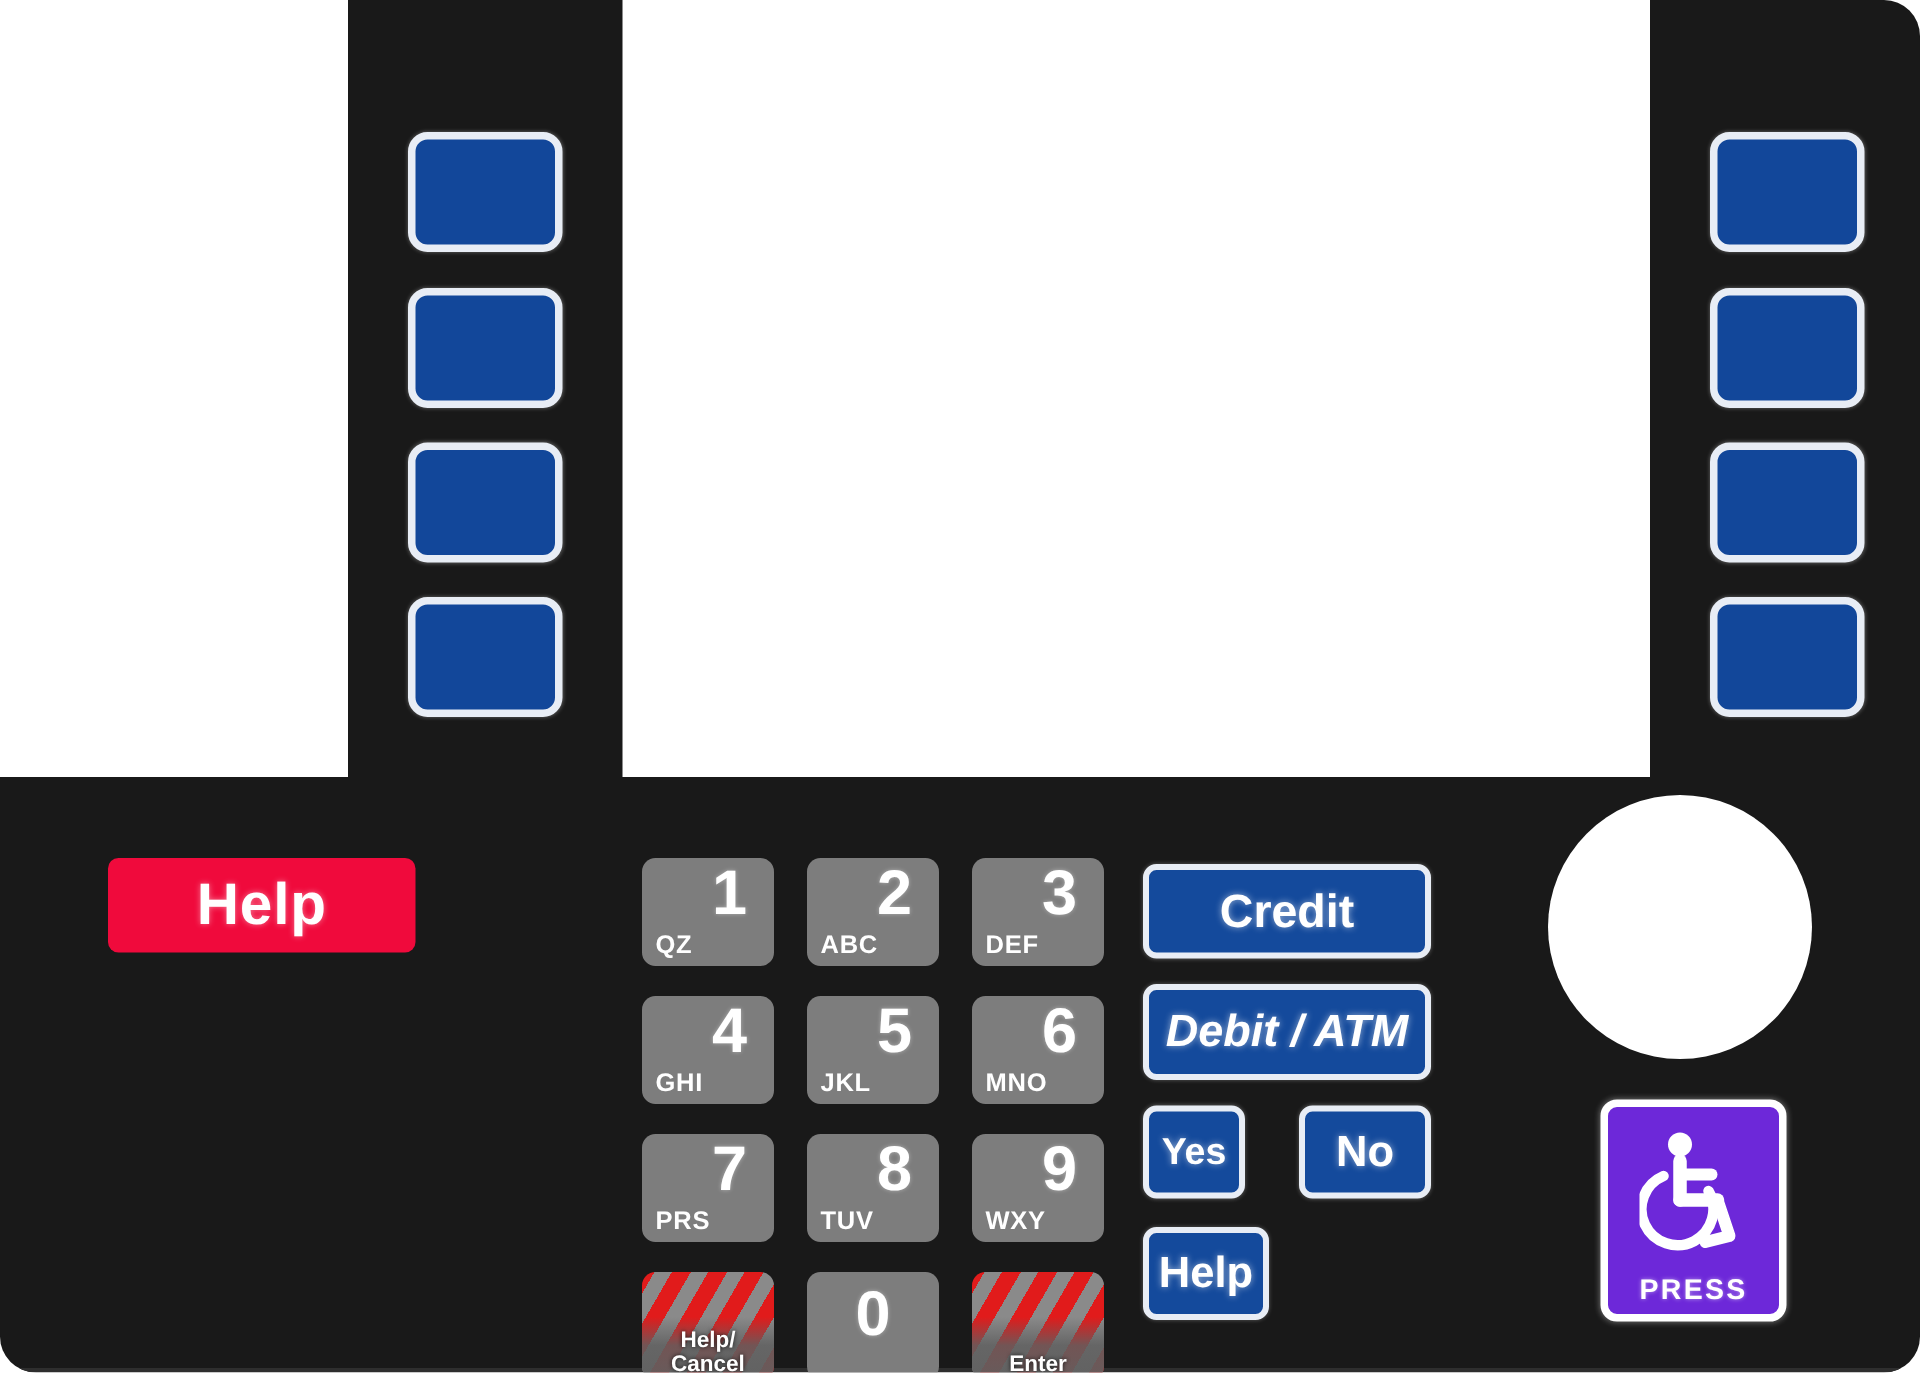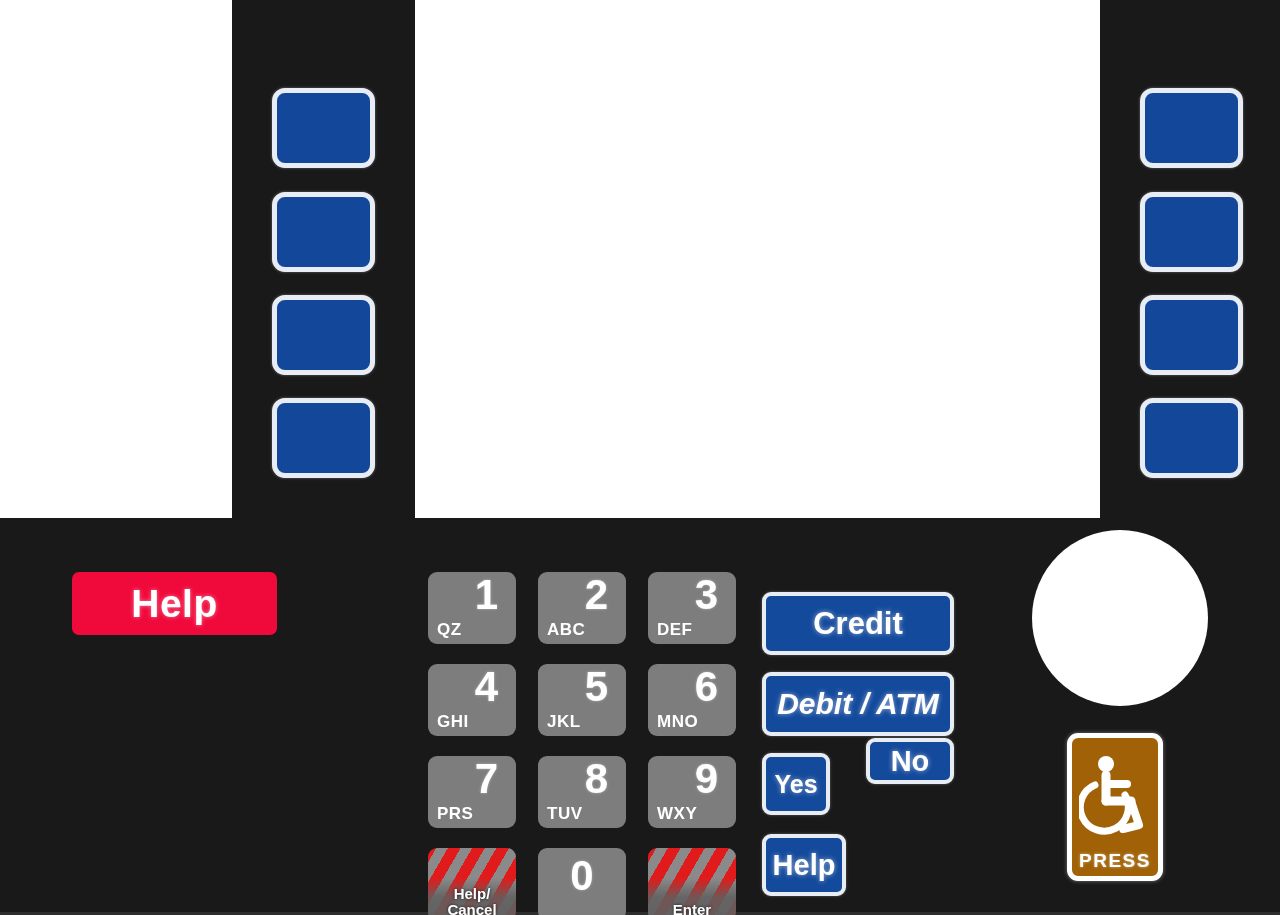--- a/index.html
+++ b/index.html
@@ -11,20 +11,21 @@
     font-family: "Liberation Sans", sans-serif;
   }
 
   
   #overlay {
     position: relative;
     width: 1280px;
     height: 915px;
     background: #ffffff;
     overflow: hidden;
+    border-radius: 24px;
   }
 
   
   .upper {
     position: absolute;
     left: 0; top: 0;
     width: 1280px; height: 518px;
     background: #ffffff;
   }
 
@@ -163,43 +164,42 @@
     border: 4px solid #e8edf5;
     border-radius: 9px;
     box-sizing: border-box;
     display: flex;
     align-items: center;
     justify-content: center;
     color: #ffffff;
     font-weight: bold;
     text-shadow: 0 0 5px rgba(255,255,255,0.55);
     box-shadow: 0 0 3px rgba(255,255,255,0.3);
-    margin-top: 16px;
   }
   .fn-credit   { left: 762px; top: 576px; width: 192px; height: 63px; font-size: 31px; }
   .fn-debit    { left: 762px; top: 656px; width: 192px; height: 64px; font-size: 30px; font-style: italic; }
   .fn-yes      { left: 762px; top: 737px; width: 68px;  height: 62px; font-size: 25px; }
-  .fn-no       { left: 866px; top: 722px; width: 88px;  height: 46px; font-size: 29px; }
+  .fn-no       { left: 866px; top: 737px; width: 88px;  height: 62px; font-size: 29px; }
   .fn-help     { left: 762px; top: 818px; width: 84px;  height: 62px; font-size: 29px; }
 
   
   .reader-circle {
     position: absolute;
     left: 1032px; top: 530px;
     width: 176px; height: 176px;
     background: #ffffff;
     border-radius: 50%;
   }
 
   
   .access-btn {
     position: absolute;
     left: 1067px; top: 733px;
-    width: 96px; height: 148px;
-    background: #a16207;
+    width: 124px; height: 148px;
+    background: #6d28d9;
     border: 5px solid #ffffff;
     border-radius: 11px;
     box-sizing: border-box;
     display: flex;
     flex-direction: column;
     align-items: center;
     justify-content: flex-end;
     padding-bottom: 4px;
     box-shadow: 0 0 4px rgba(255,255,255,0.4);
   }

